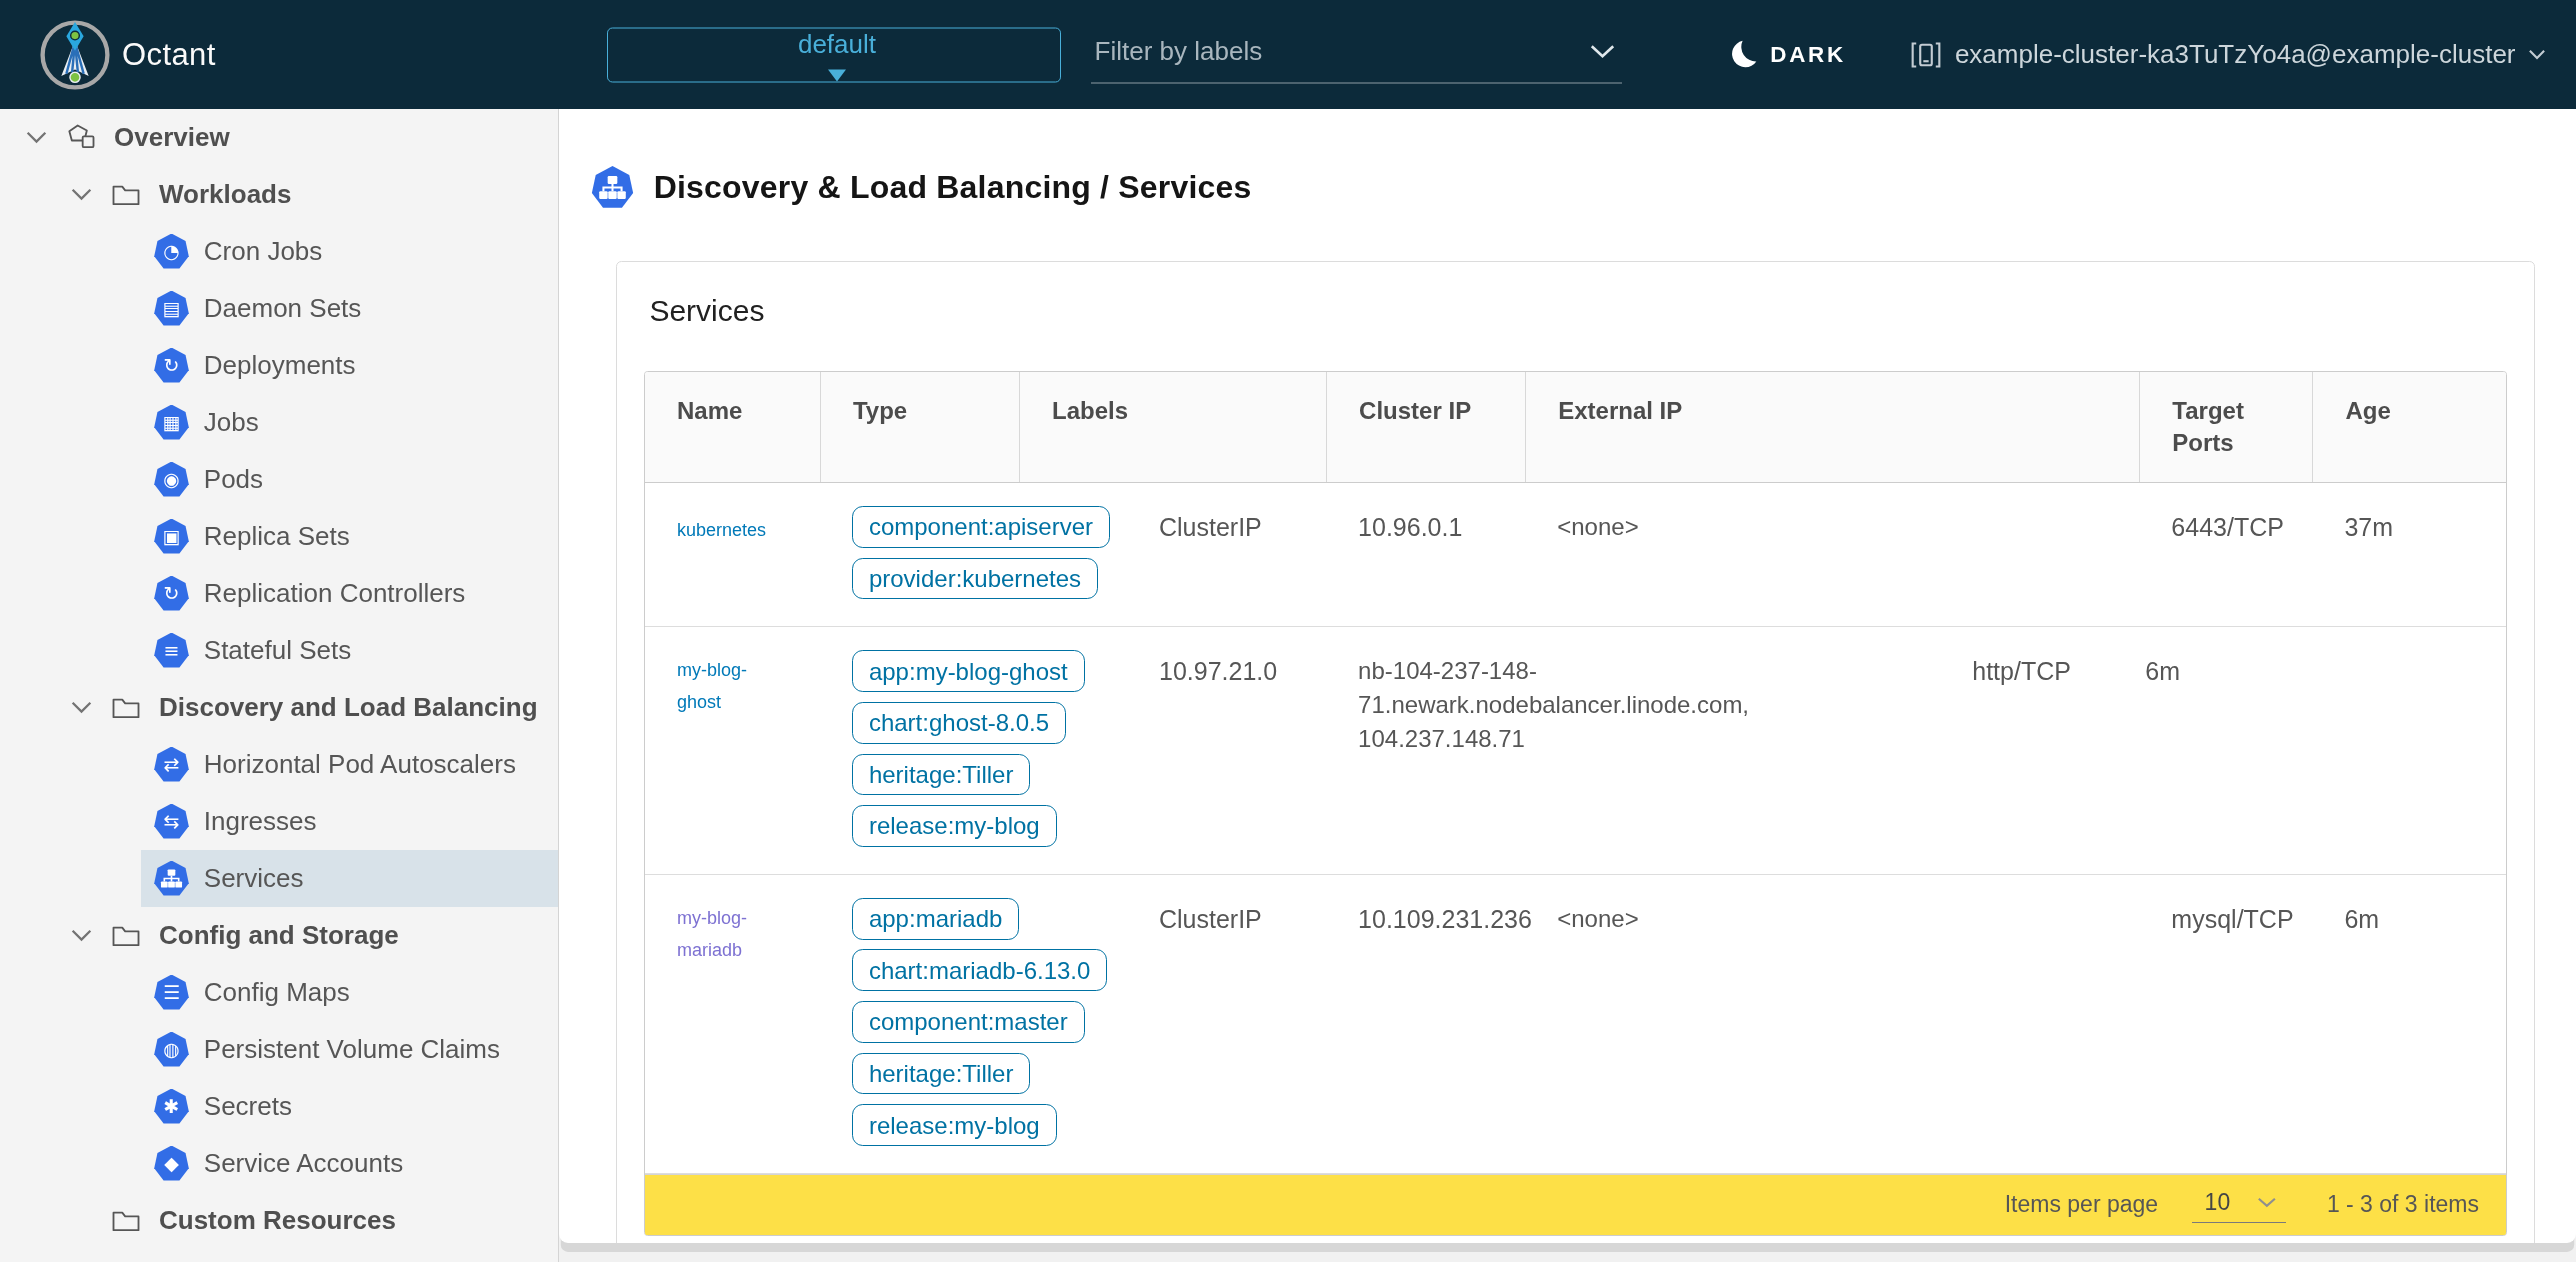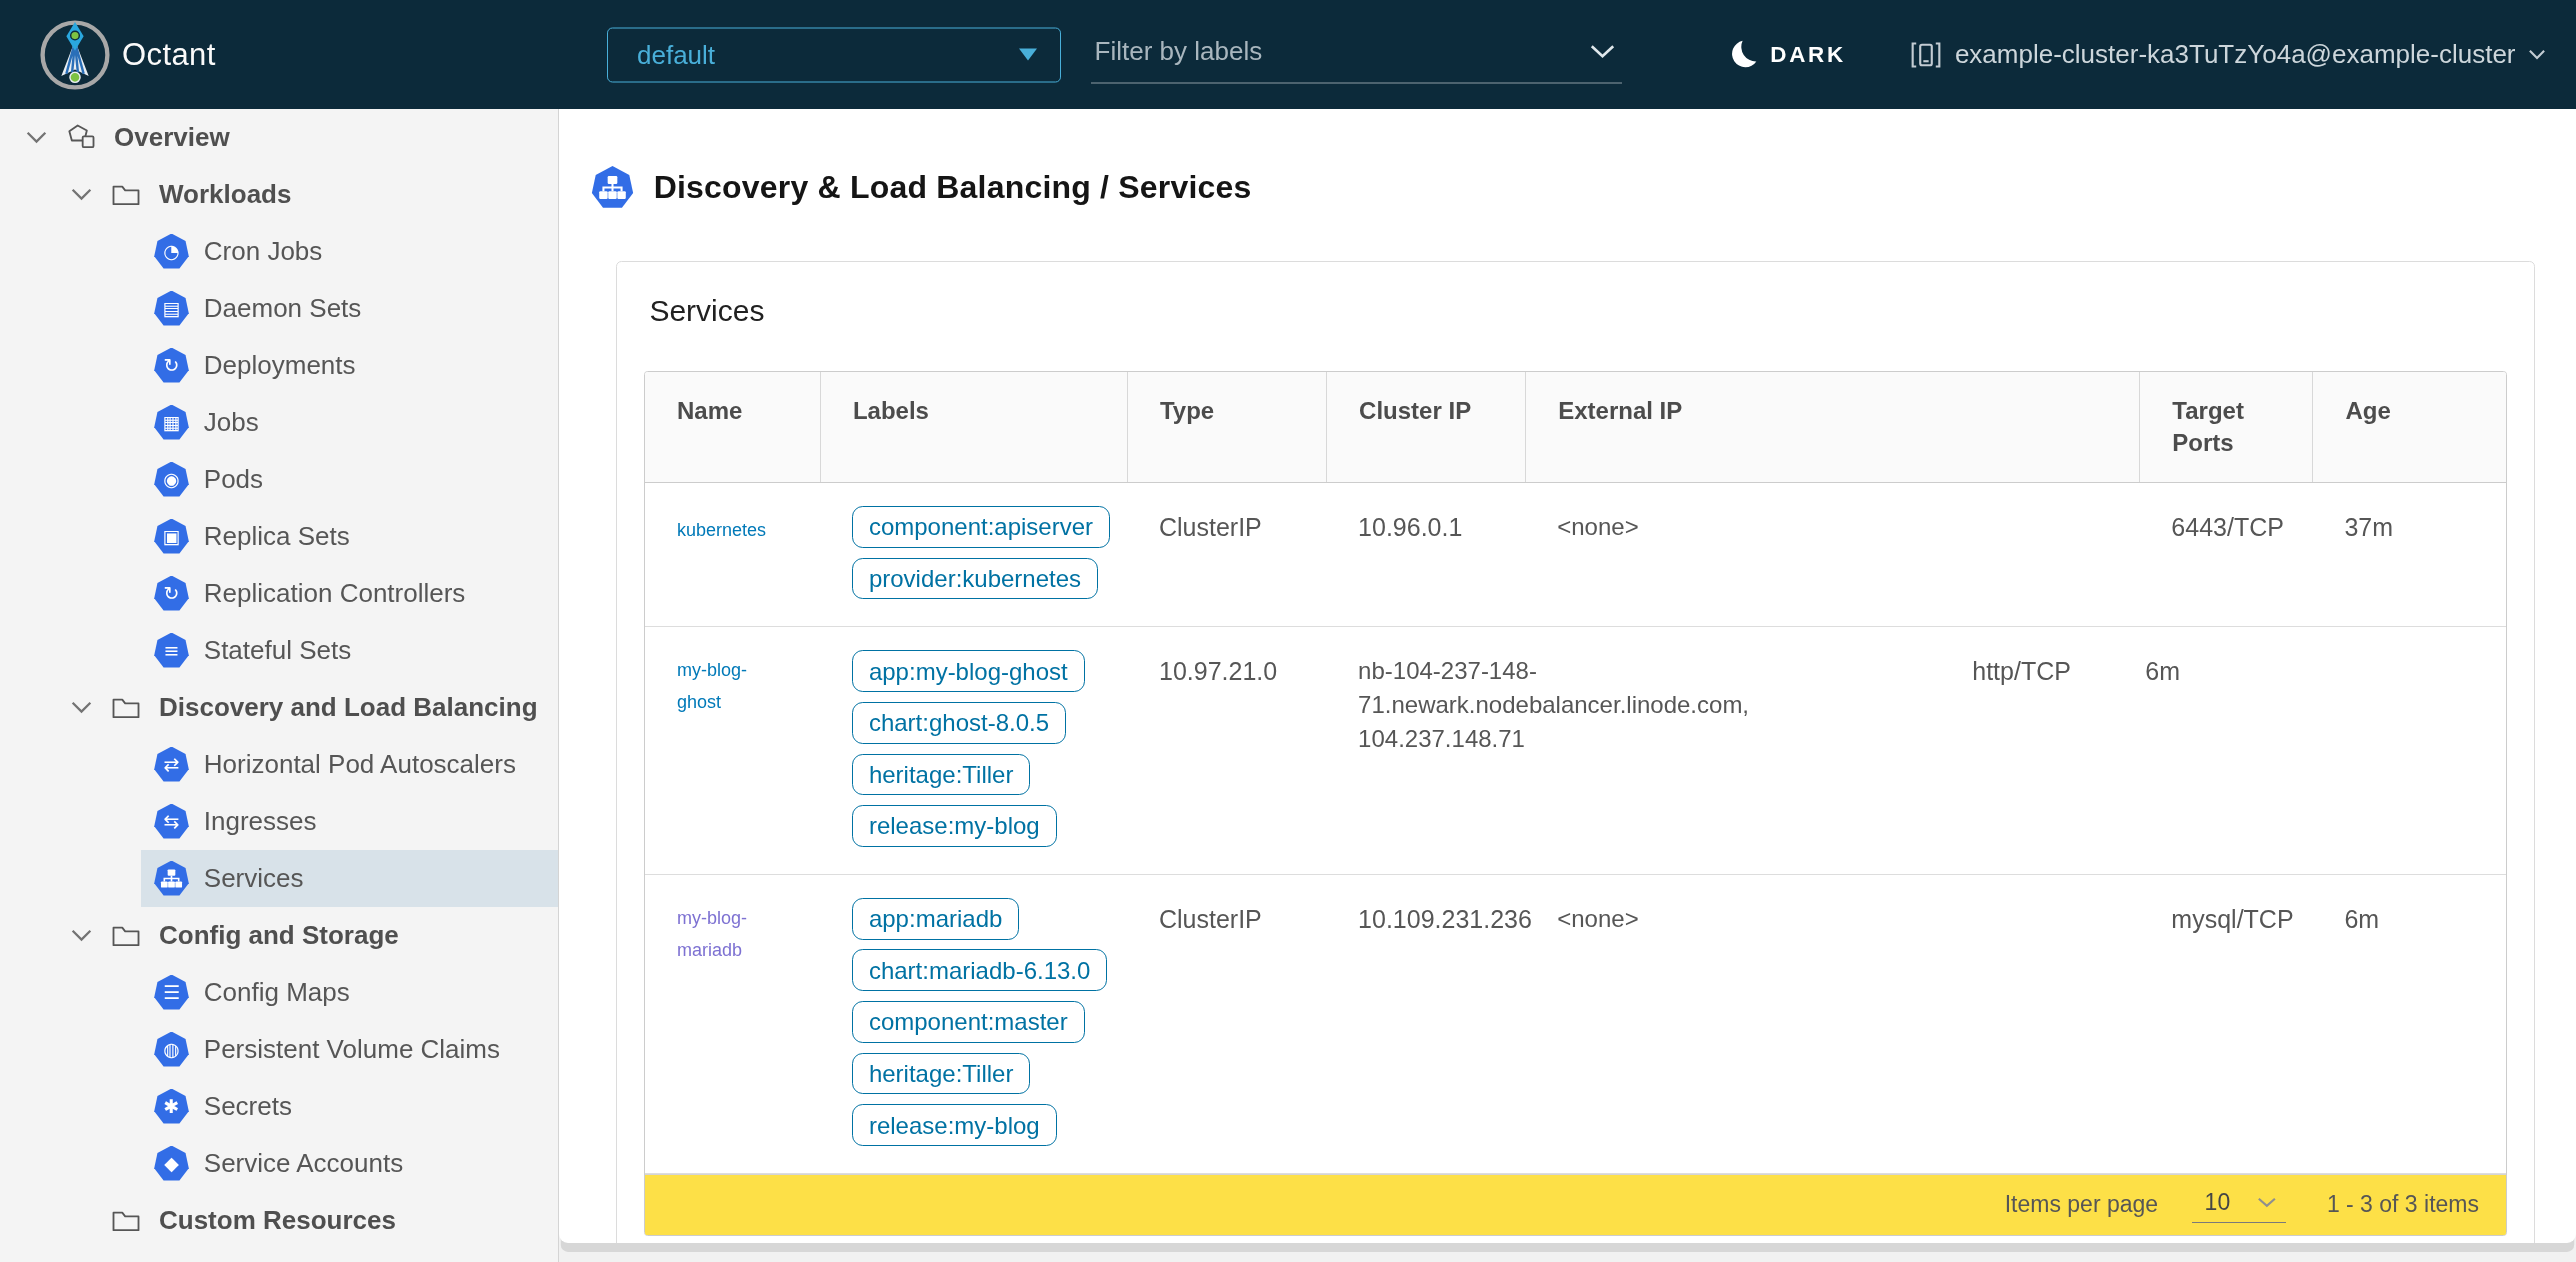--- a/index.html
+++ b/index.html
@@ -5,21 +5,21 @@
   html,body{margin:0;padding:0;width:2576px;height:1263px;overflow:hidden;
     font-family:"Liberation Sans",sans-serif;background:#f1f1f1;-webkit-font-smoothing:antialiased;}
   *{box-sizing:border-box;}
 
   
   .header{position:relative;height:109px;background:#0c2a3a;width:100%;}
   .hdr-abs{position:absolute;top:50%;transform:translateY(-50%);}
   .logo{left:39px;width:72px;height:72px;}
   .app-title{left:122px;color:#fafafa;font-size:31px;letter-spacing:0.4px;}
   .ns-select{left:607px;width:454px;height:55px;border:1.8px solid #49afd9;border-radius:5.4px;
-    display:flex;align-items:center;justify-content:space-between;padding:0 23px 0 29px;cursor:pointer;}
+    display:flex;align-items:center;justify-content:space-between;padding:0 23px 0 29px;cursor:pointer;flex-direction:column;}
   .ns-select .val{color:#49afd9;font-size:26px;}
   .caret-tri{width:0;height:0;border-left:9.8px solid transparent;border-right:9.8px solid transparent;
     border-top:12.5px solid #49afd9;}
   .filter{left:1091px;width:531px;height:57px;border-bottom:1.8px solid #8d9ba3;
     display:flex;align-items:center;justify-content:space-between;padding:0 7.2px 5.4px 3.6px;}
   .filter .ph{color:#a9b6be;font-size:26px;}
   .theme-toggle{left:1726px;display:flex;align-items:center;gap:14.3px;cursor:pointer;}
   .moon{width:30px;height:30px;transform:rotate(-14deg);}
   .theme-toggle .lbl{color:#fff;font-size:22.4px;font-weight:700;letter-spacing:2.7px;}
   .ctx{right:30px;display:flex;align-items:center;gap:12.5px;cursor:pointer;}
@@ -299,22 +299,22 @@
           </span>
         <h1 class="page-title" style="margin:0;">Discovery &amp; Load Balancing / Services</h1>
       </div>
 
       <div class="card">
         <h2 class="card-title">Services</h2>
 
         <div class="datagrid">
           <div class="dg-header" id="dg-header">
               <div class="cell col-name">Name</div>
+              <div class="cell col-type">Type</div>
               <div class="cell col-labels">Labels</div>
-              <div class="cell col-type">Type</div>
               <div class="cell col-clusterip">Cluster IP</div>
               <div class="cell col-externalip">External IP</div>
               <div class="cell col-ports">Target Ports</div>
               <div class="cell col-age">Age</div>
             </div>
           <div id="dg-body">
               <div class="dg-row">
                 <div class="cell col-name"><a href="#" class="name-link" style="color: rgb(0, 121, 184);">kubernetes</a></div>
                 <div class="cell col-labels">
                   <span class="tag">component:apiserver</span>

